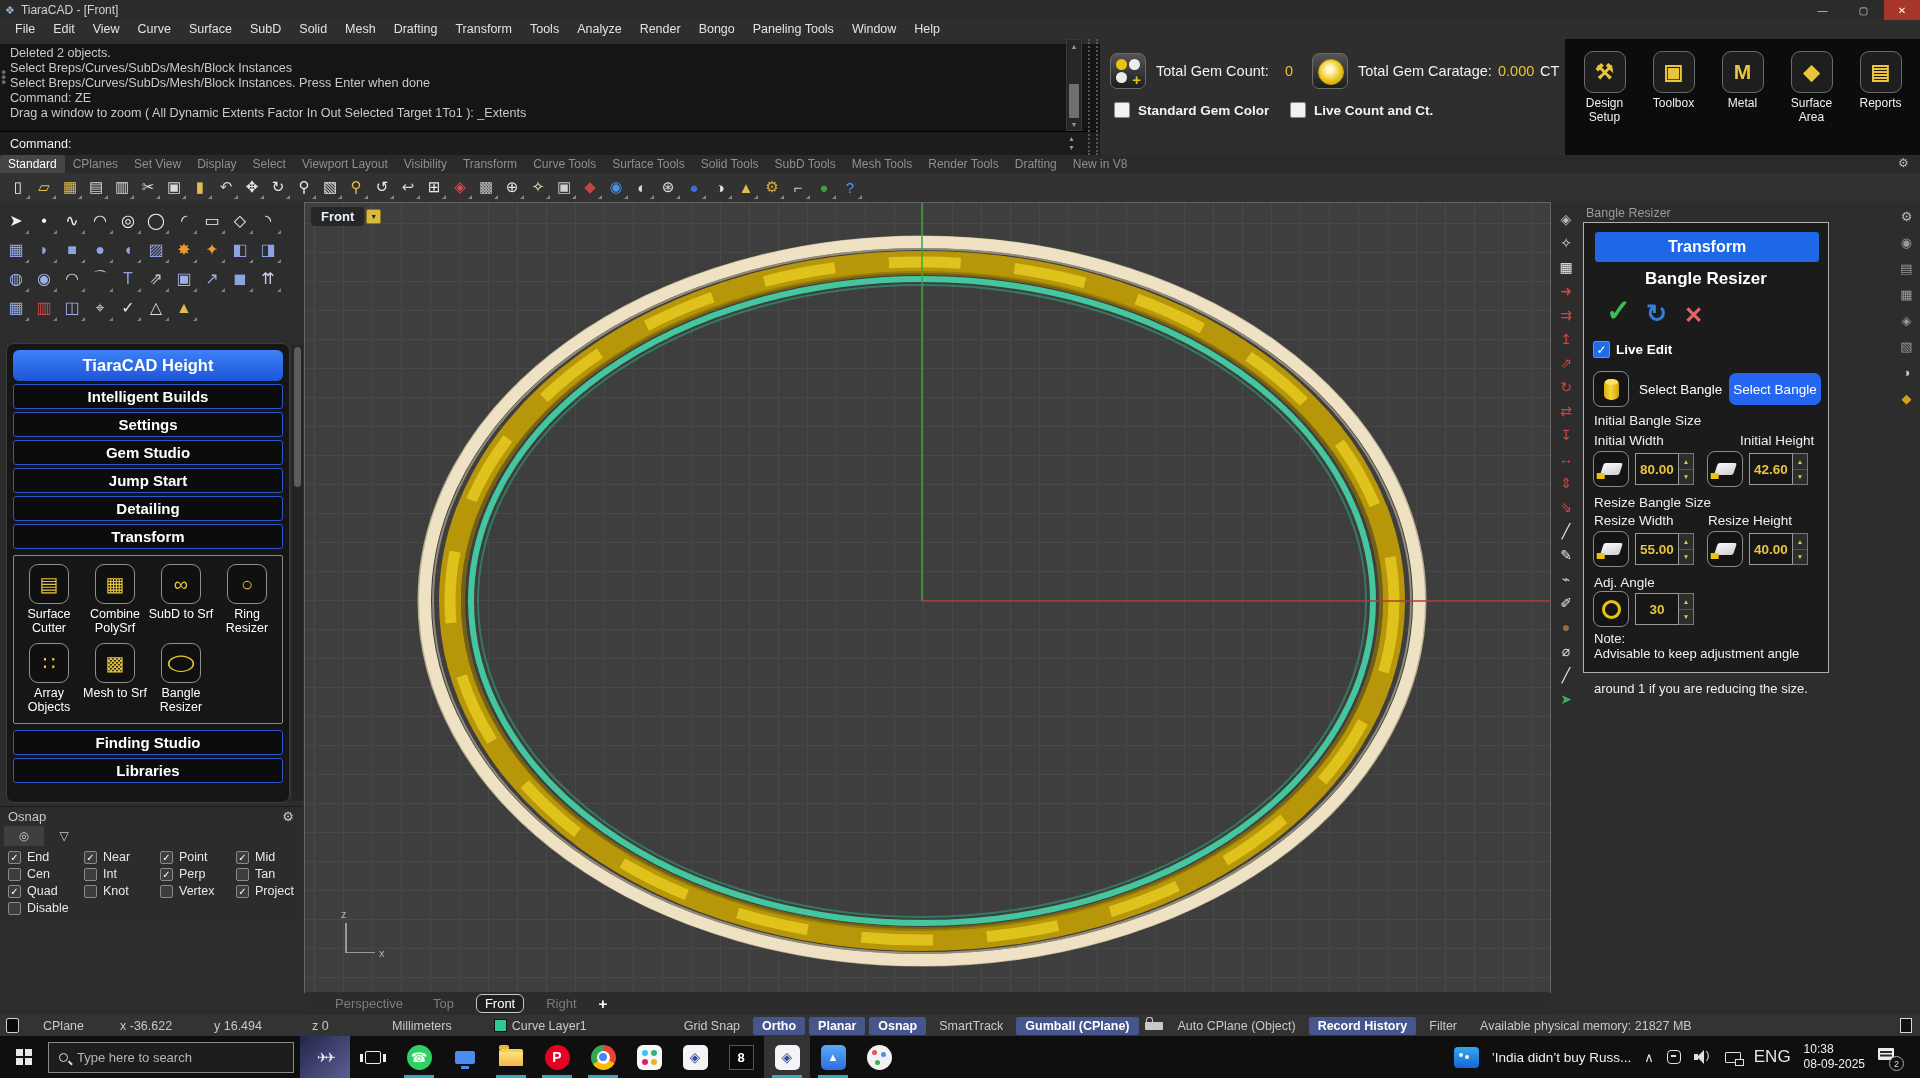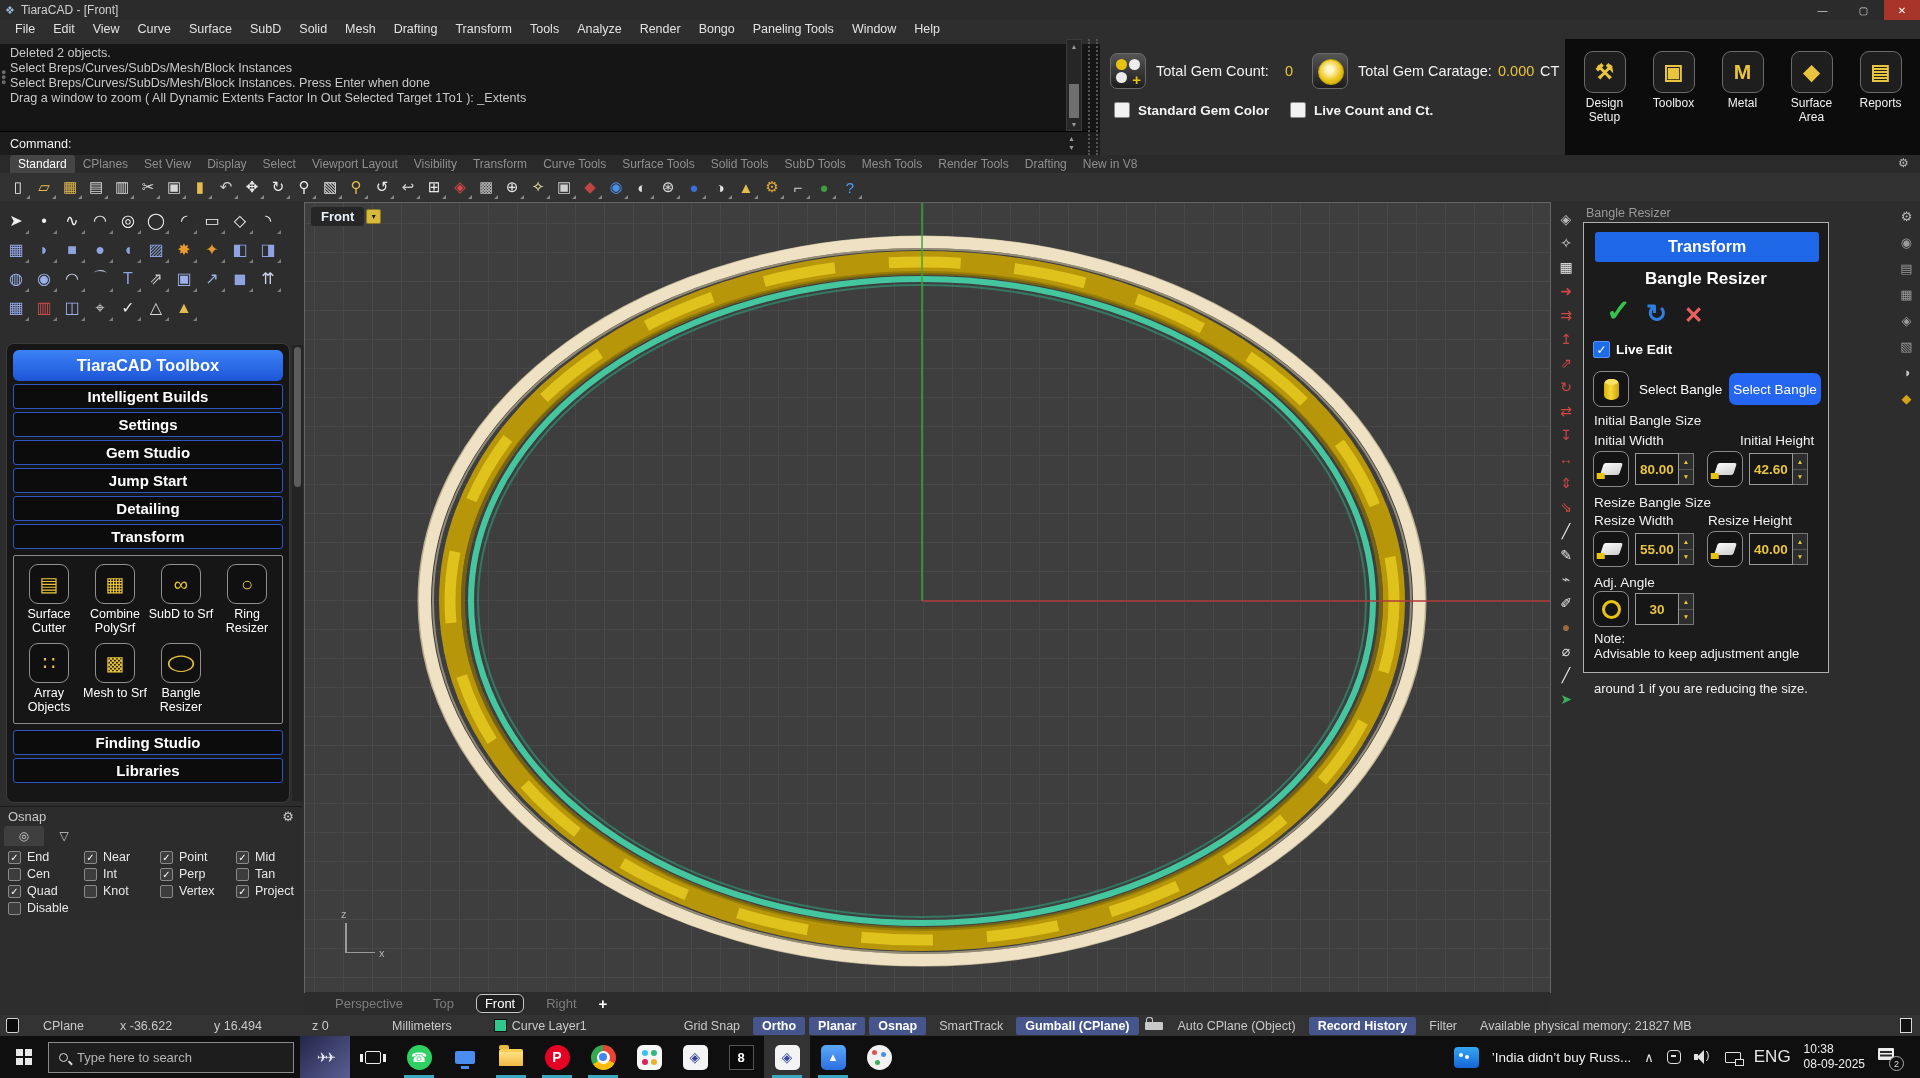--- a/index.html
+++ b/index.html
@@ -44,21 +44,21 @@
   .gem-cb{width:16px;height:16px;background:#f2f2f2;border:1px solid #8a8a8a;border-radius:2px;margin-right:8px;}
   .gem-cb-label{font-size:13.5px;font-weight:bold;color:#f2f2f2;}
 
   
   .quickpanel{left:1565px;top:39px;width:355px;height:116px;background:#0c0c0c;display:flex;justify-content:center;gap:9px;padding-top:12px;}
   .qp-item{width:60px;display:flex;flex-direction:column;align-items:center;}
   .qp-ic{width:42px;height:42px;border:1.5px solid #6a6a6a;border-radius:9px;background:#1e1e1e;display:flex;align-items:center;justify-content:center;font-size:21px;color:#e9c53f;font-weight:bold;}
   .qp-label{margin-top:4px;font-size:12px;color:#f2f2f2;text-align:center;line-height:1.15;}
 
   
-  .tabsrow{left:0;top:155px;width:1920px;height:18px;background:#2a2a2a;display:flex;align-items:flex-end;padding-left:10px;}
+  .tabsrow{left:0;top:155px;width:1920px;height:18px;background:#2a2a2a;display:flex;align-items:flex-end;}
   .ttab{font-size:12px;color:#8f8f8f;padding:2px 8px;line-height:14px;}
   .ttab.t-active{background:#454545;color:#fff;border-radius:3px 3px 0 0;}
   .tabs-gear{position:absolute;right:6px;top:2px;font-size:12px;color:#b8b8b8;}
 
   
   .icontoolbar{left:0;top:173px;width:1920px;height:28px;background:#323232;display:flex;align-items:center;padding-left:5px;}
   .tcell{position:relative;width:26px;height:25px;display:flex;align-items:center;justify-content:center;font-size:15px;}
   .tcell::after{content:"";position:absolute;right:1px;bottom:1px;border-left:4px solid transparent;border-bottom:4px solid #888;}
 
   
@@ -245,20 +245,21 @@
       <span class="menu-item">Paneling Tools</span>
       <span class="menu-item">Window</span>
       <span class="menu-item">Help</span>
     </div>
 
   <div class="abs cmdhist">
 
   <div class="cmdline">Deleted 2 objects.</div>
       <div class="cmdline">Select Breps/Curves/SubDs/Mesh/Block Instances</div>
       <div class="cmdline">Select Breps/Curves/SubDs/Mesh/Block Instances. Press Enter when done</div>
+      <div class="cmdline">Command: ZE</div>
       <div class="cmdline">Drag a window to zoom ( All  Dynamic  Extents  Factor  In  Out  Selected  Target  1To1 ):  _Extents</div>
     </div>
   <div class="abs cmd-grip">●<br>●<br>●</div>
   <div class="abs cmd-scroll">
     <div class="arr">▲</div>
     <div class="thumb"></div>
     <div class="arr dn">▼</div>
   </div>
   <div class="abs cmdprompt">
     <span>Command:</span>
@@ -401,21 +402,21 @@
       <span class="pcell" style="color: rgb(143, 163, 224);">▦</span>
       <span class="pcell" style="color: rgb(200, 74, 74);">▥</span>
       <span class="pcell" style="color: rgb(157, 176, 232);">◫</span>
       <span class="pcell" style="color: rgb(200, 200, 200);">⌖</span>
       <span class="pcell" style="color: rgb(232, 232, 232);">✓</span>
       <span class="pcell" style="color: rgb(216, 216, 216);">△</span>
       <span class="pcell" style="color: rgb(227, 187, 78);">▲</span>
     </div>
 
   <div class="abs toolbox">
-    <div class="tb-head">TiaraCAD Toolbox</div>
+    <div class="tb-head">TiaraCAD Height</div>
     <div>
 
     <div class="tb-btn">Intelligent Builds</div>
         <div class="tb-btn">Settings</div>
         <div class="tb-btn">Gem Studio</div>
         <div class="tb-btn">Jump Start</div>
         <div class="tb-btn">Detailing</div>
         <div class="tb-btn">Transform</div>
       </div>
     <div class="tb-tools">

